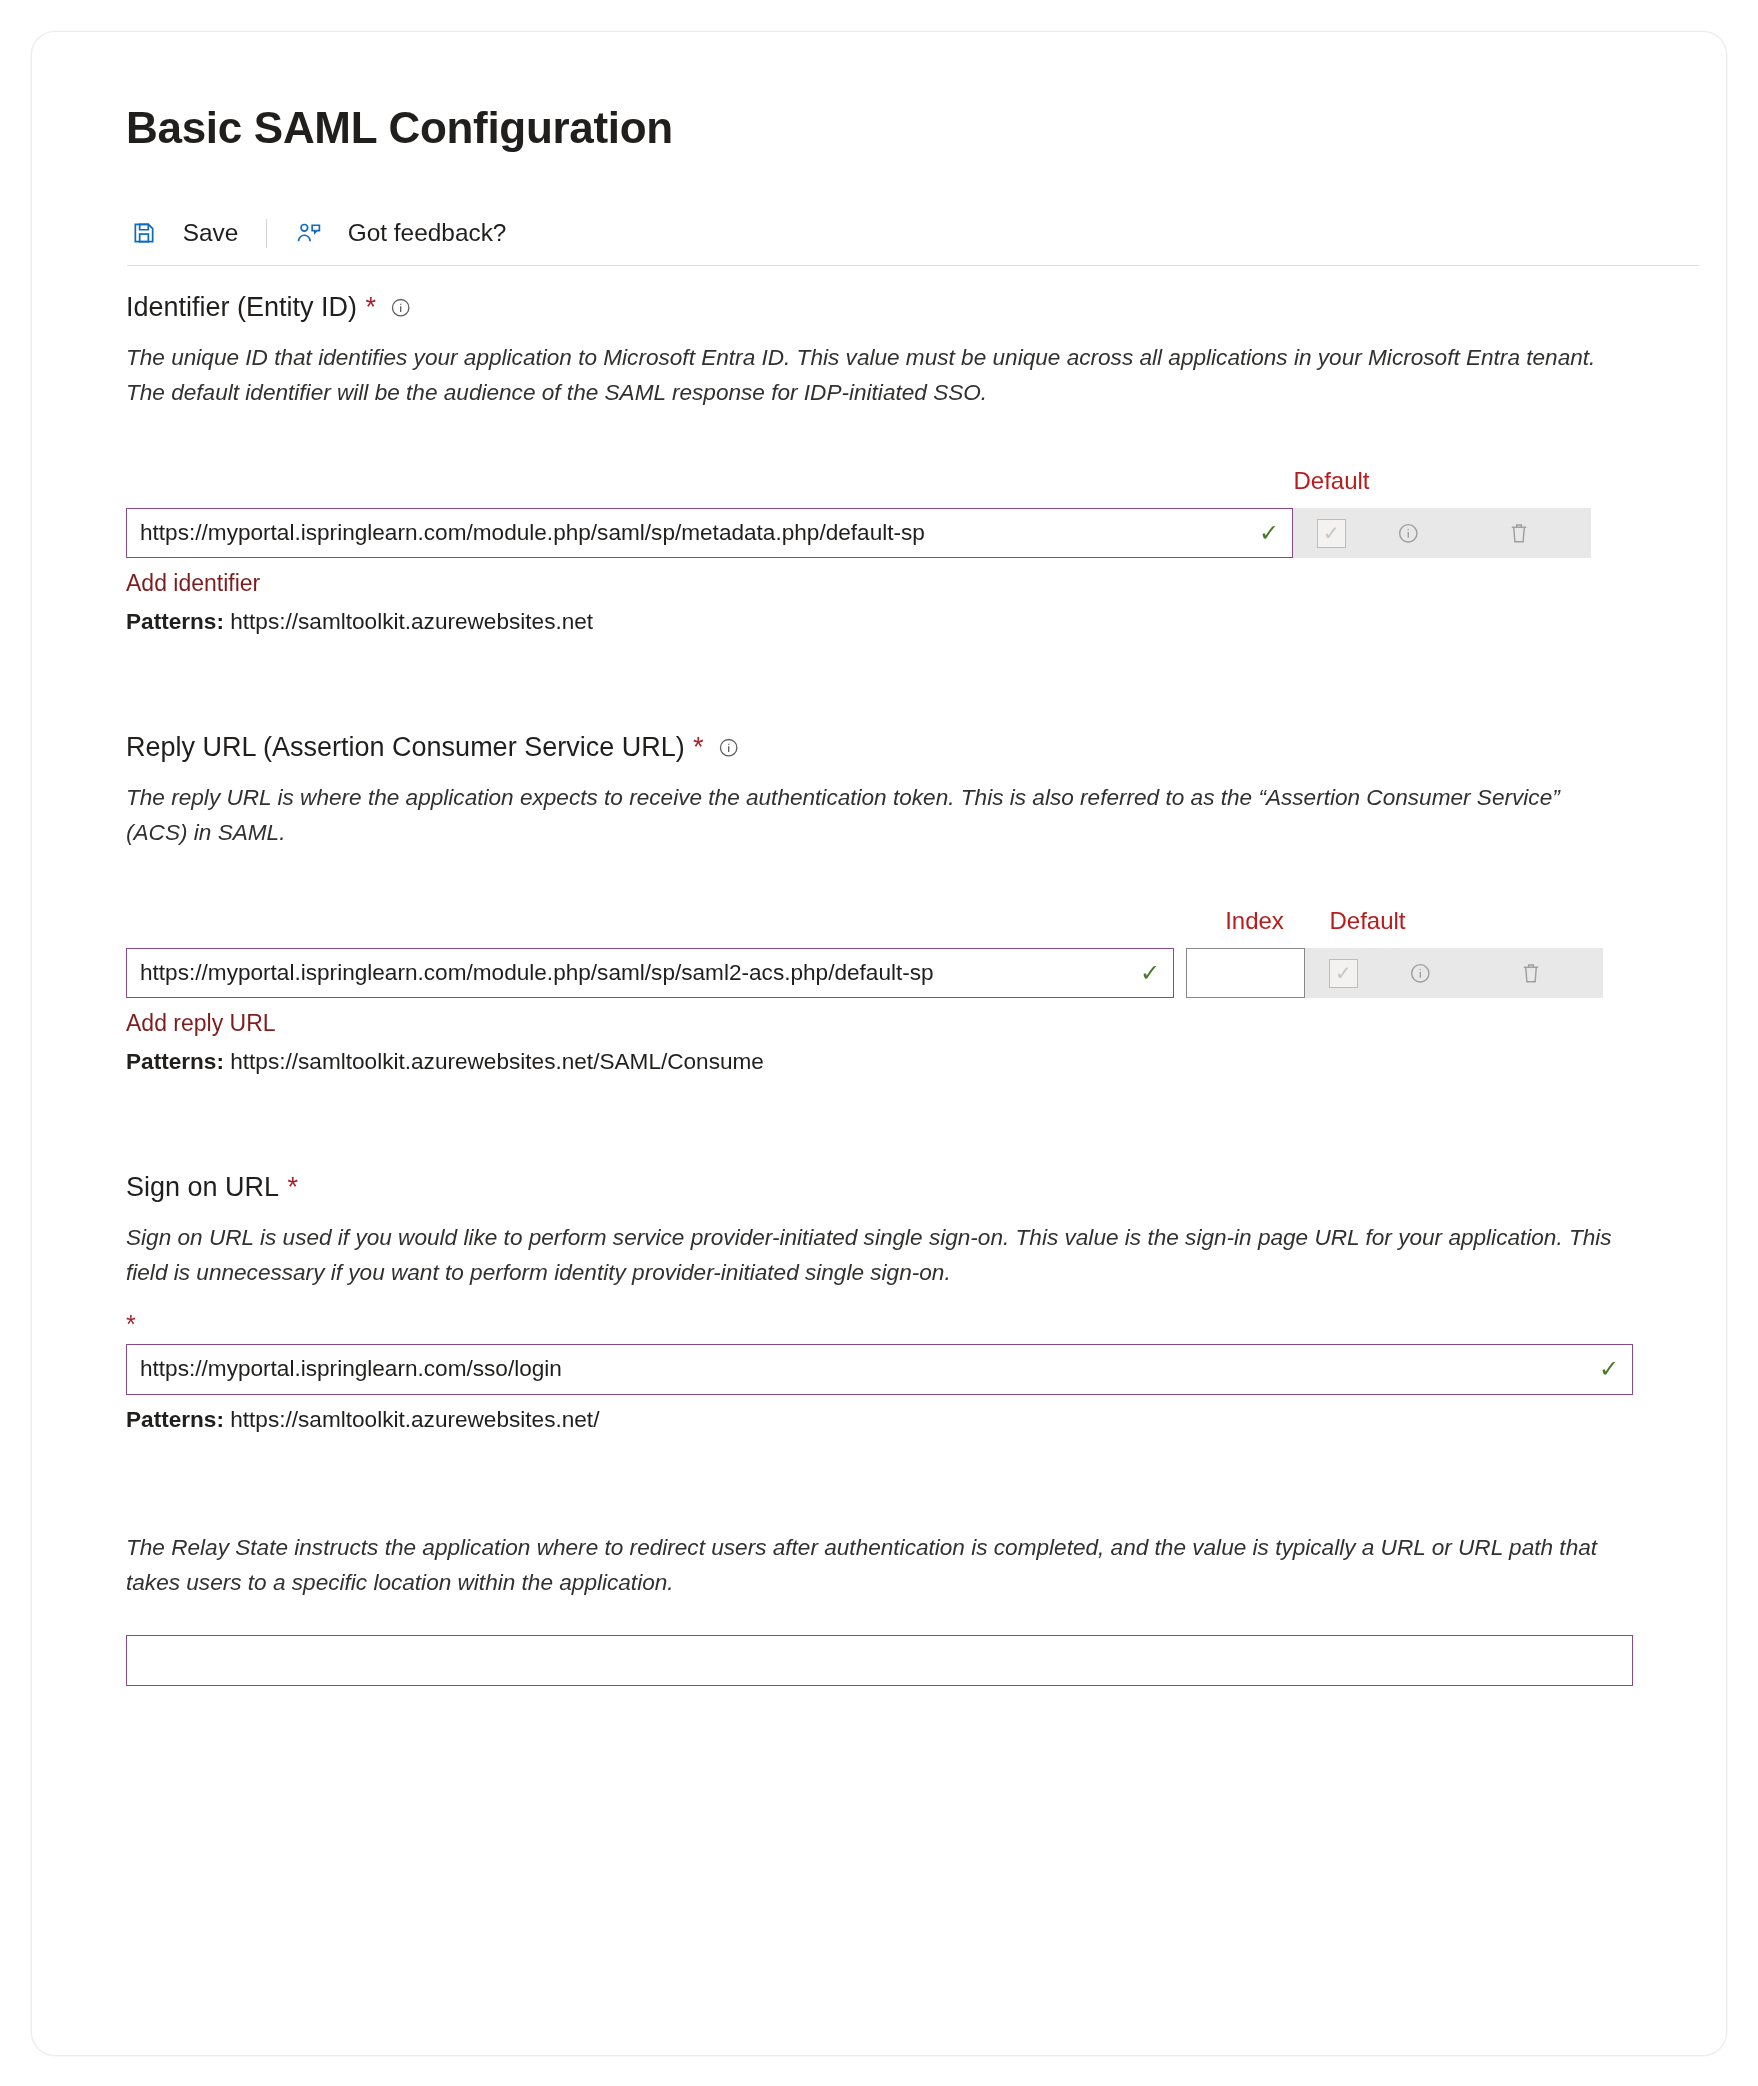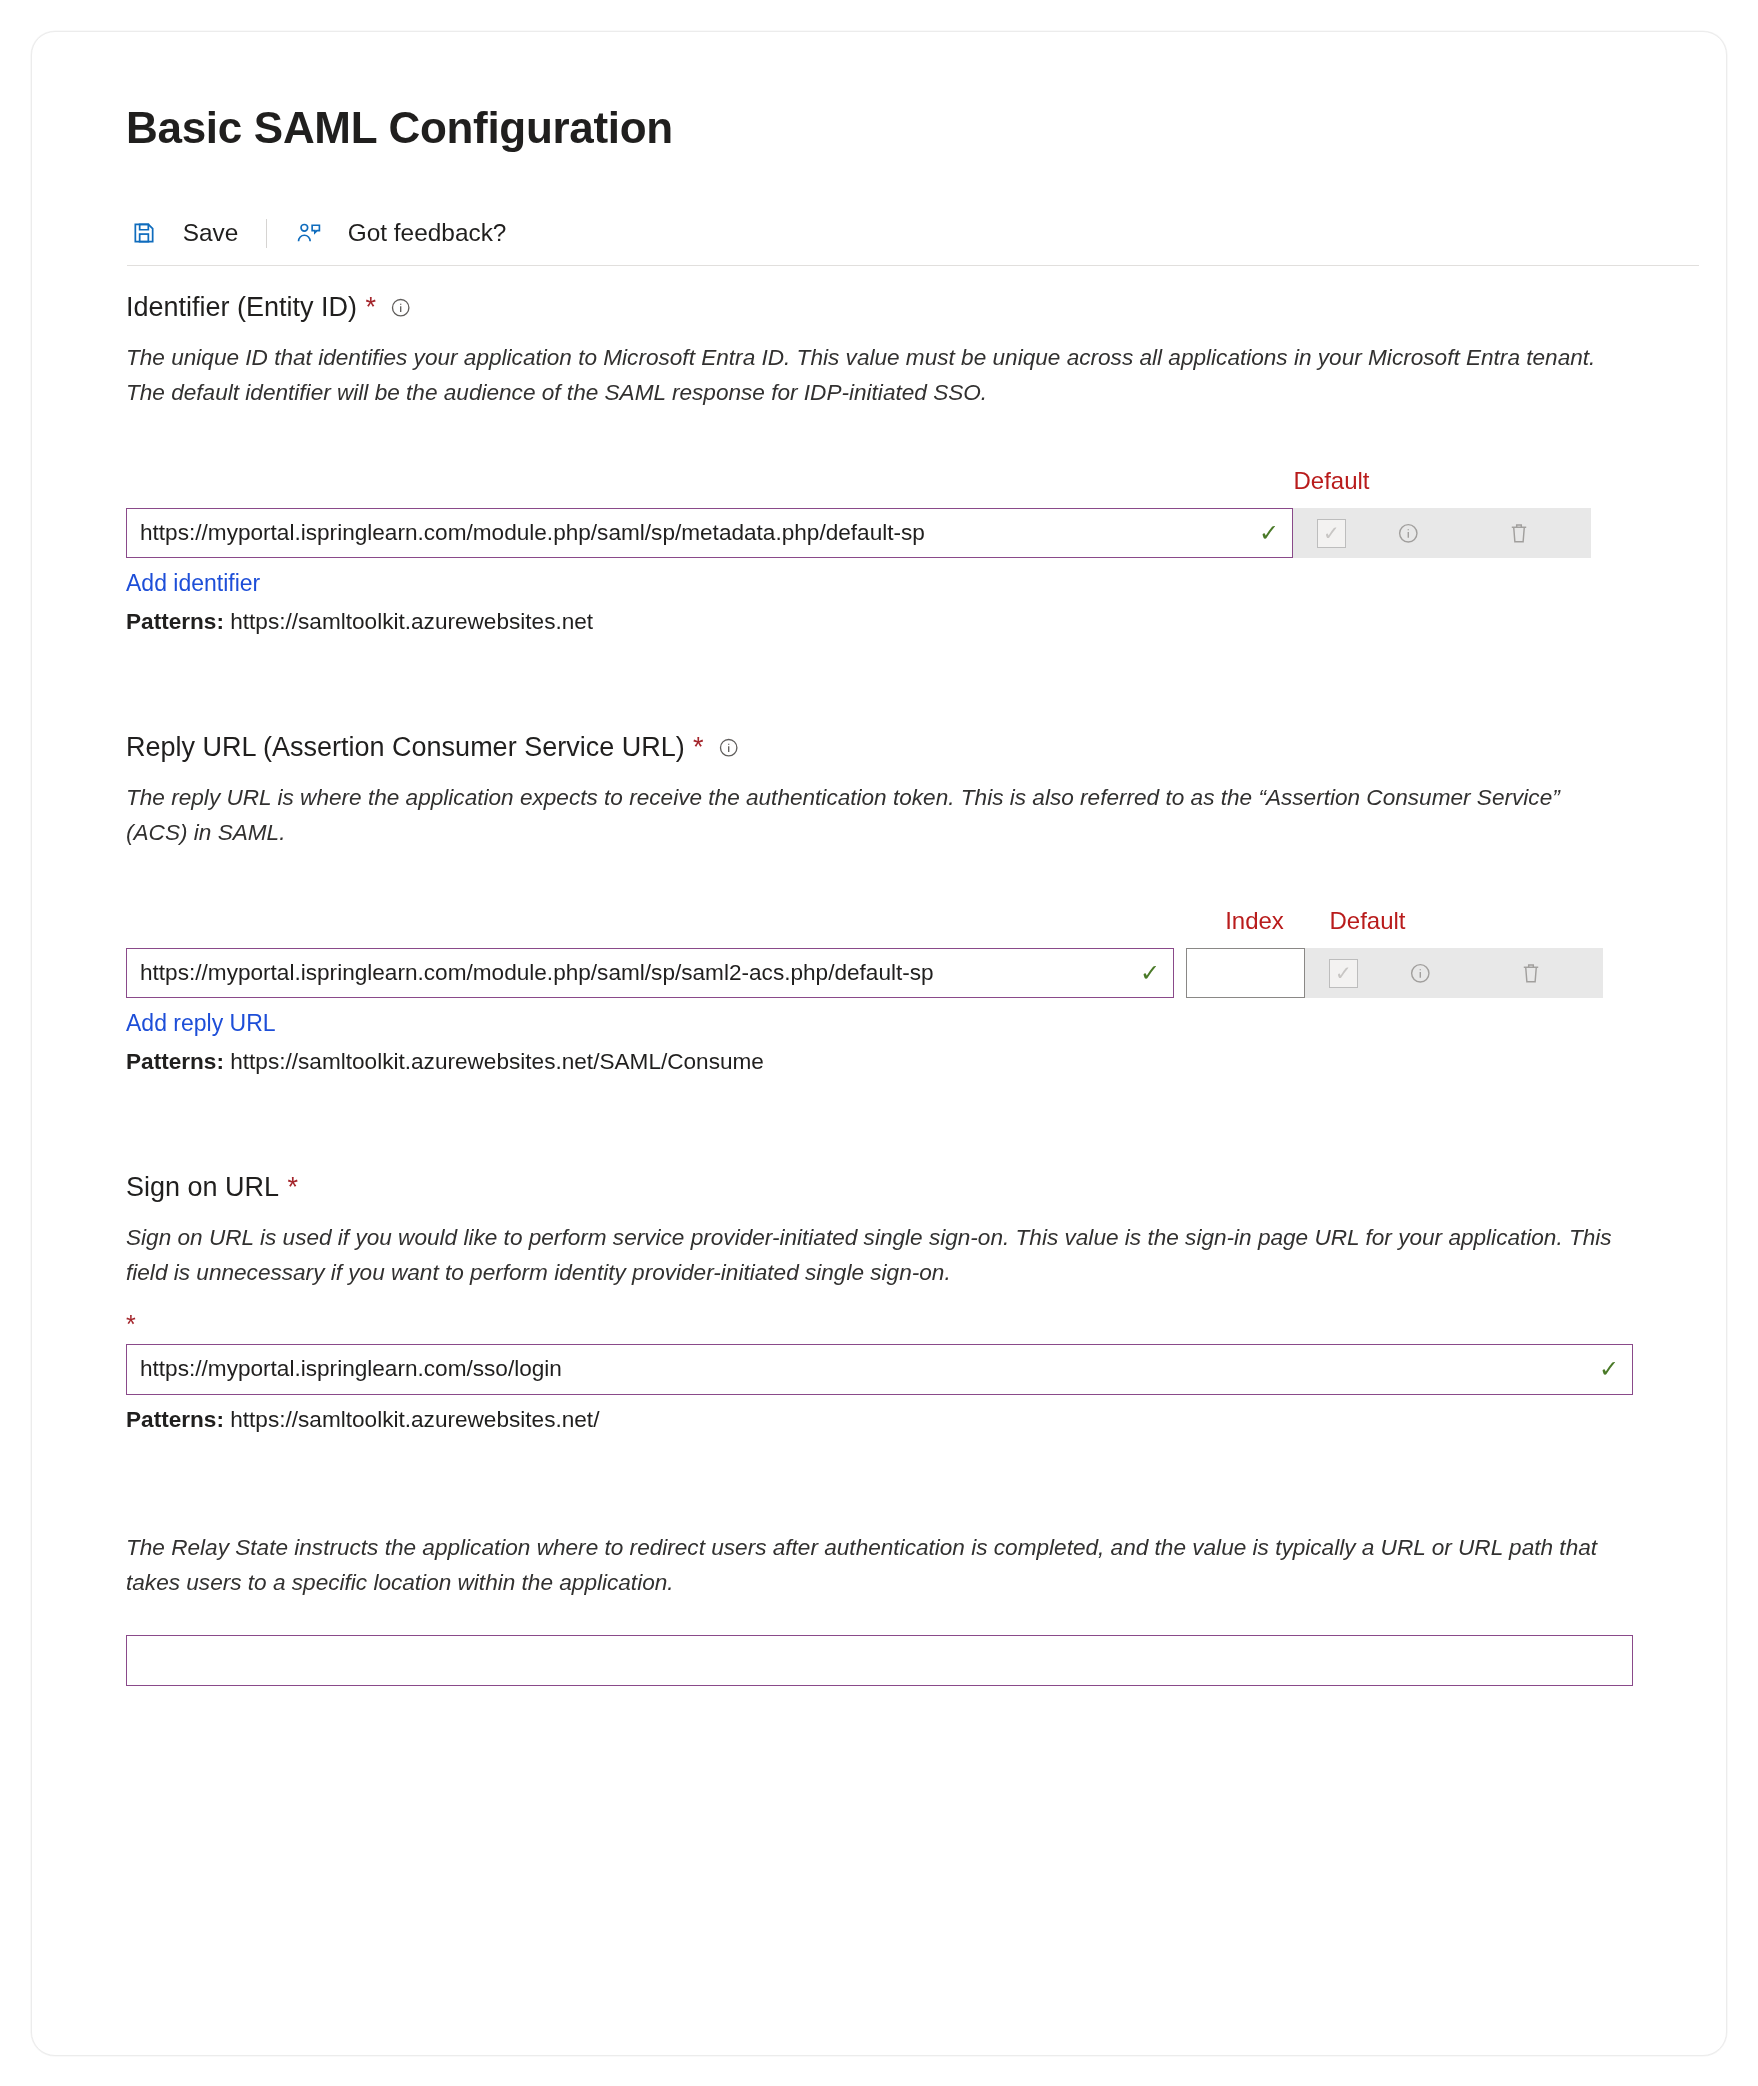--- a/index.html
+++ b/index.html
@@ -145,21 +145,21 @@
   .index-input {
     width: 119px;
     height: 50px;
     border: 1.2px solid #8a8886;
     background: #ffffff;
   }
 
   .link-add {
     display: inline-block;
     font-size: 23px;
-    color: #1d4ed8;
+    color: #7f1d1d;
     margin-top: 12px;
     text-decoration: none;
     cursor: pointer;
   }
   .patterns {
     font-size: 22.6px;
     color: #201f1e;
     margin-top: 12px;
   }
   .patterns b { font-weight: 700; }

